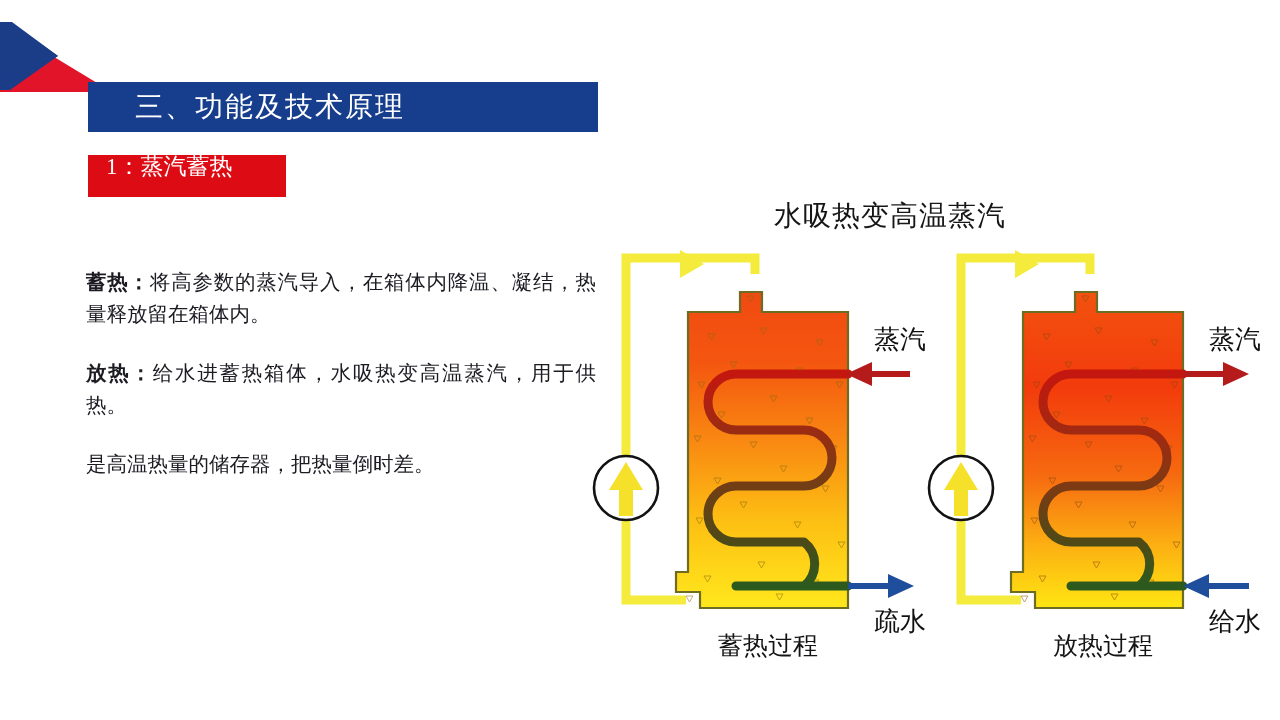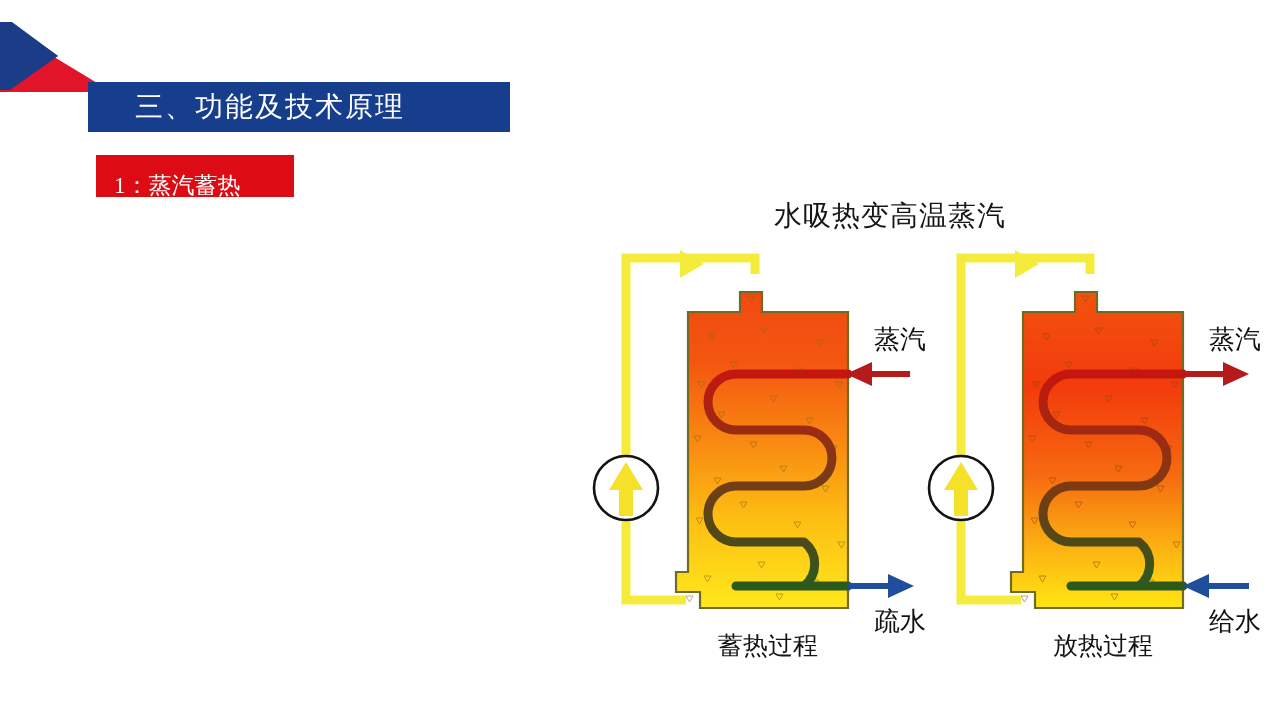--- a/index.html
+++ b/index.html
@@ -10,31 +10,31 @@
     position:relative;
   }
   .slide{position:absolute;inset:0;background:#fff;}
 
   
   .corner{position:absolute;left:0;top:0;width:170px;height:120px;}
   .corner svg{display:block;}
 
   
   .section-banner{
-    position:absolute;left:88px;top:82px;width:422px;height:50px;
+    position:absolute;left:88px;top:82px;width:510px;height:50px;
     background:#173E8C;display:flex;align-items:center;
   }
   .section-banner .txt{
     color:#ffffff;font-size:28px;letter-spacing:2px;margin-left:47px;
     font-family:"Liberation Serif","DejaVu Serif",serif;line-height:1;
     white-space:nowrap;
   }
   .sub-banner{
-    position:absolute;left:96px;top:155px;width:198px;height:42px;
-    background:#DD0B13;display:flex;align-items:flex-end;
+    position:absolute;left:88px;top:155px;width:198px;height:42px;
+    background:#DD0B13;display:flex;align-items:flex-start;
   }
   .sub-banner .txt{
     color:#ffffff;font-size:23px;margin-left:18px;white-space:nowrap;
     font-family:"Liberation Serif","DejaVu Serif",serif;line-height:1;
   }
 
   
   .body-text{
     position:absolute;left:86px;top:266px;width:510px;
     color:#1b1b22;font-size:20.5px;line-height:1.58;
@@ -69,20 +69,25 @@
   </div>
 
   <div class="section-banner">
     <span class="txt cjk">三、功能及技术原理</span>
   </div>
 
   <div class="sub-banner">
     <span class="txt cjk">1：蒸汽蓄热</span>
   </div>
 
+  <div class="body-text">
+    <p class="para"><span class="lead">蓄热：</span><span>将高参数的蒸汽导入，在箱体内降温、凝结，热量释放留在箱体内。</span></p>
+    <p class="para"><span class="lead">放热：</span><span>给水进蓄热箱体，水吸热变高温蒸汽，用于供热。</span></p>
+    <p class="para"><span class="lead"></span><span>是高温热量的储存器，把热量倒时差。</span></p>
+  </div>
 
   <div class="diagram-title cjk">水吸热变高温蒸汽</div>
 
   <div class="figure">
     <svg width="680" height="430" viewBox="0 0 680 430" xmlns="http://www.w3.org/2000/svg">
       <defs>
         <linearGradient id="tankGradL" x1="0" y1="0" x2="0" y2="1">
           <stop offset="0%" stop-color="#F04A12"></stop>
           <stop offset="22%" stop-color="#F4560F"></stop>
           <stop offset="48%" stop-color="#F98A12"></stop>

